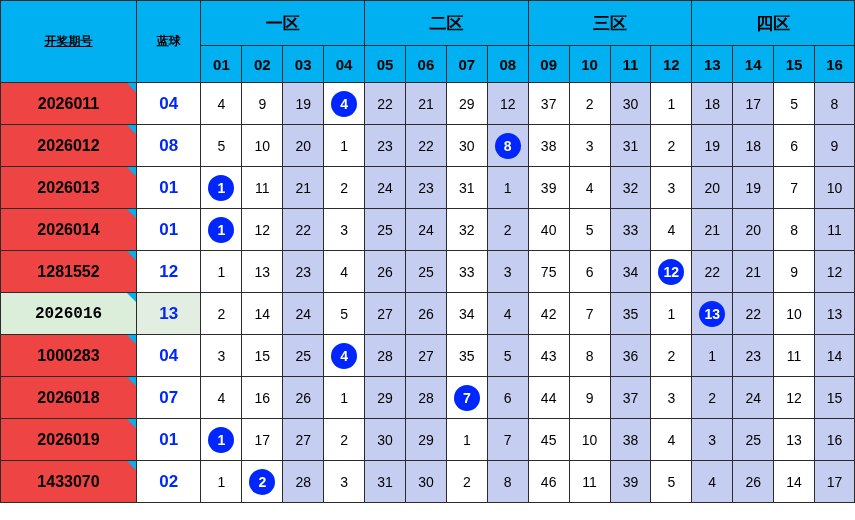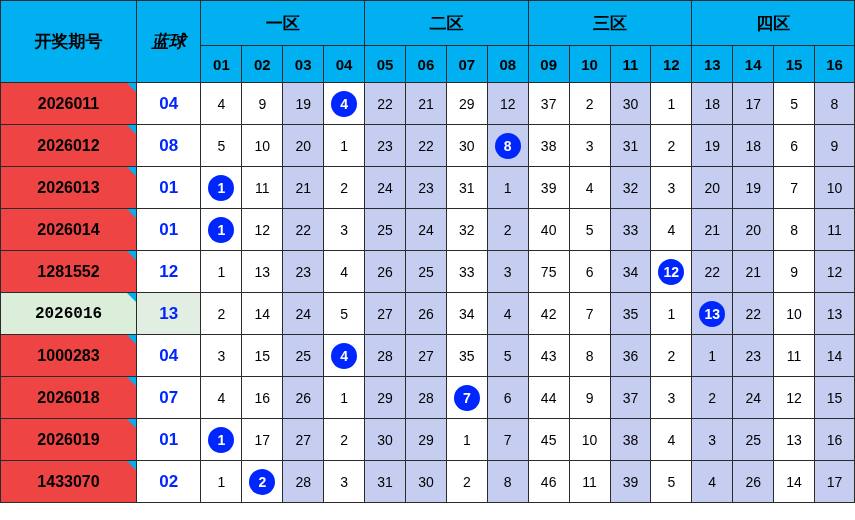--- a/index.html
+++ b/index.html
@@ -1,22 +1,22 @@
 <!DOCTYPE html>
 <html><head>
 <meta charset="utf-8">
 <style>
   html,body{margin:0;padding:0;background:#ffffff;}
   body{font-family:"Liberation Sans",sans-serif;}
   #wrap{width:855px;height:520px;position:relative;overflow:hidden;background:#fff;}
   table.lotto{border-collapse:collapse;table-layout:fixed;width:855px;}
   table.lotto td,table.lotto th{border:1px solid #2b2b2b;padding:0;text-align:center;vertical-align:middle;}
   .hdr-blue{background:#00b0f0;color:#000000;font-weight:bold;}
-  .hdr-period{font-size:17px;}
-  .hdr-blue-ball{font-size:17px;font-style:italic;}
+  .hdr-period{font-size:12px;text-decoration:underline;}
+  .hdr-blue-ball{font-size:12px;}
   .zone-name{font-size:17px;height:44px;}
   .num-hdr{font-size:15px;height:36px;font-weight:bold;}
   .period-cell{background:#ef4444;color:#000;font-weight:bold;font-size:16px;height:41px;}
   .period-cell.light{background:#daeeda;font-family:Liberation Mono, monospace;}
   .blue-cell{background:#ffffff;color:#0026ff;font-weight:bold;font-size:17px;}
   .blue-cell.light{background:#e3eee3;}
   .cell{font-size:14px;color:#000;position:relative;}
   .cell.w{background:#ffffff;}
   .cell.b1{background:#c5cef0;}
   .ball{

